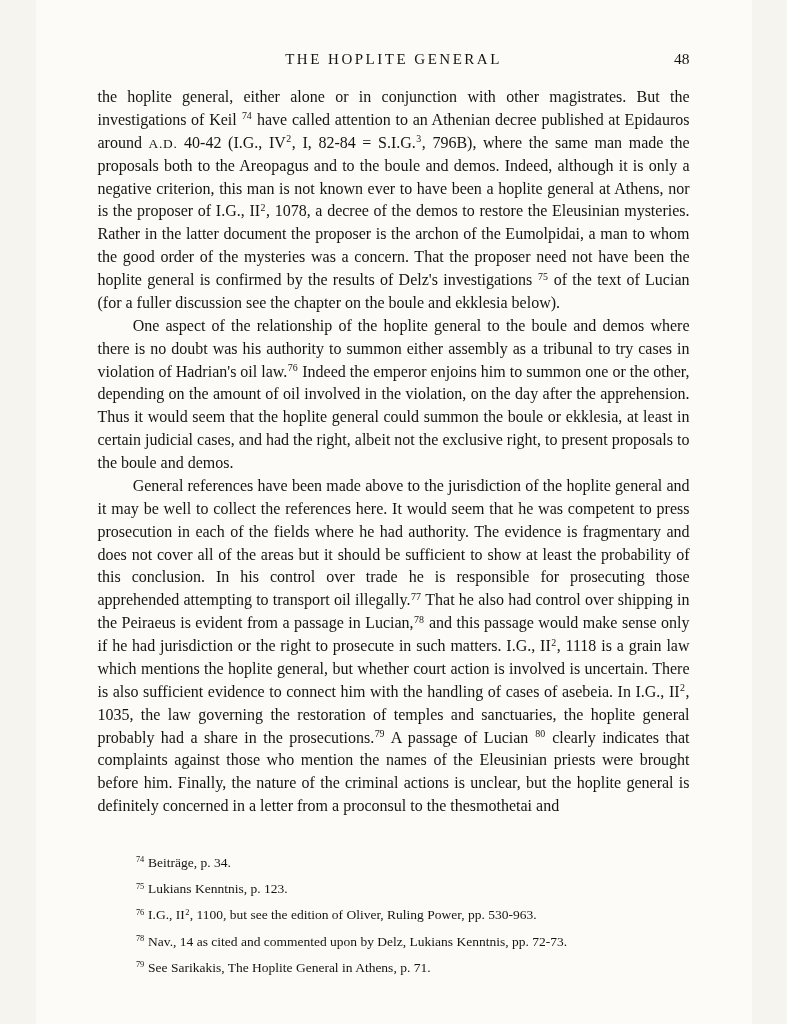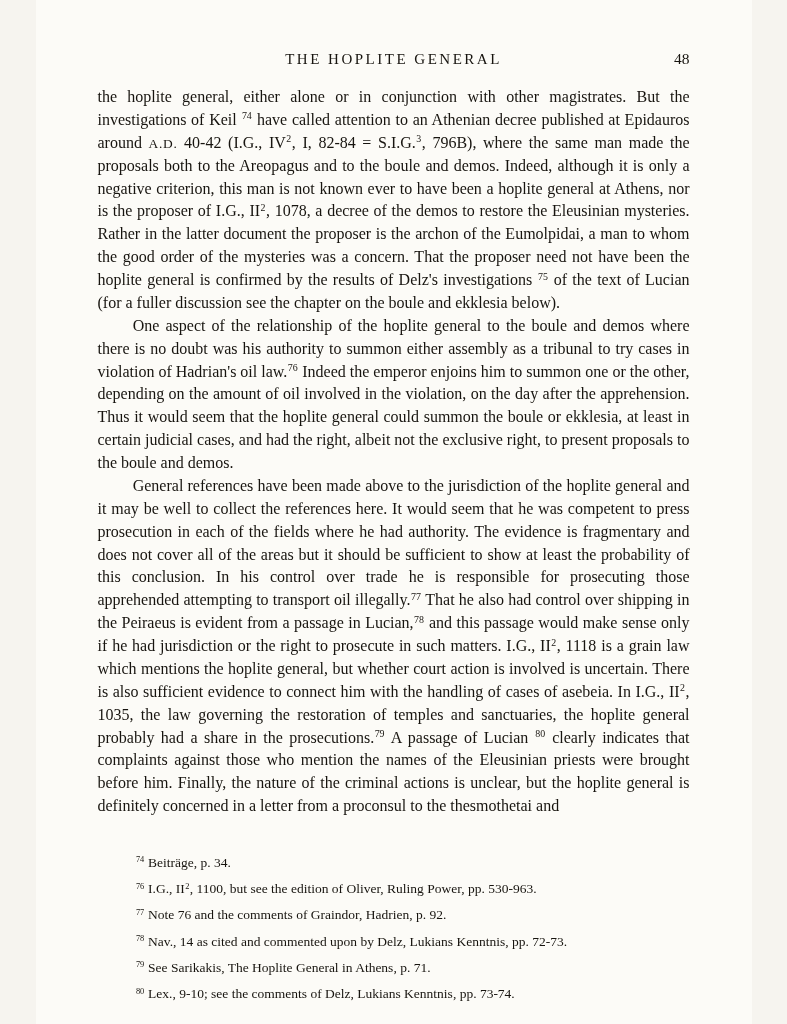--- a/index.html
+++ b/index.html
@@ -75,19 +75,18 @@
   </div>
 
   <div class="body-text">
       <p class="para"><span>the hoplite general, either alone or in conjunction with other magistrates. But the investigations of Keil </span><sup>74</sup><span> have called attention to an Athenian decree published at Epidauros around </span><span class="sc">A.D.</span><span> 40-42 (</span><span class="i">I.G.</span><span>, IV</span><sup>2</sup><span>, I, 82-84 = </span><span class="i">S.I.G.</span><sup>3</sup><span>, 796B), where the same man made the proposals both to the Areopagus and to the </span><span class="i">boule</span><span> and </span><span class="i">demos</span><span>. Indeed, although it is only a negative criterion, this man is not known ever to have been a hoplite general at Athens, nor is the proposer of </span><span class="i">I.G.</span><span>, II</span><sup>2</sup><span>, 1078, a decree of the </span><span class="i">demos</span><span> to restore the Eleusinian mysteries. Rather in the latter document the proposer is the archon of the Eumolpidai, a man to whom the good order of the mysteries was a concern. That the proposer need not have been the hoplite general is confirmed by the results of Delz's investigations </span><sup>75</sup><span> of the text of Lucian (for a fuller discussion see the chapter on the </span><span class="i">boule</span><span> and </span><span class="i">ekklesia</span><span> below).</span></p>
       <p class="para indent"><span>One aspect of the relationship of the hoplite general to the </span><span class="i">boule</span><span> and </span><span class="i">demos</span><span> where there is no doubt was his authority to summon either assembly as a tribunal to try cases in violation of Hadrian's oil law.</span><sup>76</sup><span> Indeed the emperor enjoins him to summon one or the other, depending on the amount of oil involved in the violation, on the day after the apprehension. Thus it would seem that the hoplite general could summon the </span><span class="i">boule</span><span> or </span><span class="i">ekklesia</span><span>, at least in certain judicial cases, and had the right, albeit not the exclusive right, to present proposals to the </span><span class="i">boule</span><span> and </span><span class="i">demos</span><span>.</span></p>
       <p class="para indent"><span>General references have been made above to the jurisdiction of the hoplite general and it may be well to collect the references here. It would seem that he was competent to press prosecution in each of the fields where he had authority. The evidence is fragmentary and does not cover all of the areas but it should be sufficient to show at least the probability of this conclusion. In his control over trade he is responsible for prosecuting those apprehended attempting to transport oil illegally.</span><sup>77</sup><span> That he also had control over shipping in the Peiraeus is evident from a passage in Lucian,</span><sup>78</sup><span> and this passage would make sense only if he had jurisdiction or the right to prosecute in such matters. </span><span class="i">I.G.</span><span>, II</span><sup>2</sup><span>, 1118 is a grain law which mentions the hoplite general, but whether court action is involved is uncertain. There is also sufficient evidence to connect him with the handling of cases of </span><span class="i">asebeia</span><span>. In </span><span class="i">I.G.</span><span>, II</span><sup>2</sup><span>, 1035, the law governing the restoration of temples and sanctuaries, the hoplite general probably had a share in the prosecutions.</span><sup>79</sup><span> A passage of Lucian </span><sup>80</sup><span> clearly indicates that complaints against those who mention the names of the Eleusinian priests were brought before him. Finally, the nature of the criminal actions is unclear, but the hoplite general is definitely concerned in a letter from a proconsul to the </span><span class="i">thesmothetai</span><span> and</span></p>
     </div>
 
   <div class="footnotes">
       <p class="footnote"><sup>74</sup><span> </span><span class="i">Beiträge</span><span>, p. 34.</span></p>
+      <p class="footnote"><sup>75</sup><span> </span><span class="i">Lukians Kenntnis</span><span>, p. 123.</span></p>
       <p class="footnote"><sup>76</sup><span> </span><span class="i">I.G.</span><span>, II</span><sup>2</sup><span>, 1100, but see the edition of Oliver, </span><span class="i">Ruling Power</span><span>, pp. 530-963.</span></p>
-      <p class="footnote"><sup>77</sup><span> Note 76 and the comments of Graindor, </span><span class="i">Hadrien</span><span>, p. 92.</span></p>
       <p class="footnote"><sup>78</sup><span> </span><span class="i">Nav.</span><span>, 14 as cited and commented upon by Delz, </span><span class="i">Lukians Kenntnis</span><span>, pp. 72-73.</span></p>
       <p class="footnote"><sup>79</sup><span> See Sarikakis, </span><span class="i">The Hoplite General in Athens</span><span>, p. 71.</span></p>
-      <p class="footnote"><sup>80</sup><span> </span><span class="i">Lex.</span><span>, 9-10; see the comments of Delz, </span><span class="i">Lukians Kenntnis</span><span>, pp. 73-74.</span></p>
     </div>
 </div>
 
 </body></html>

